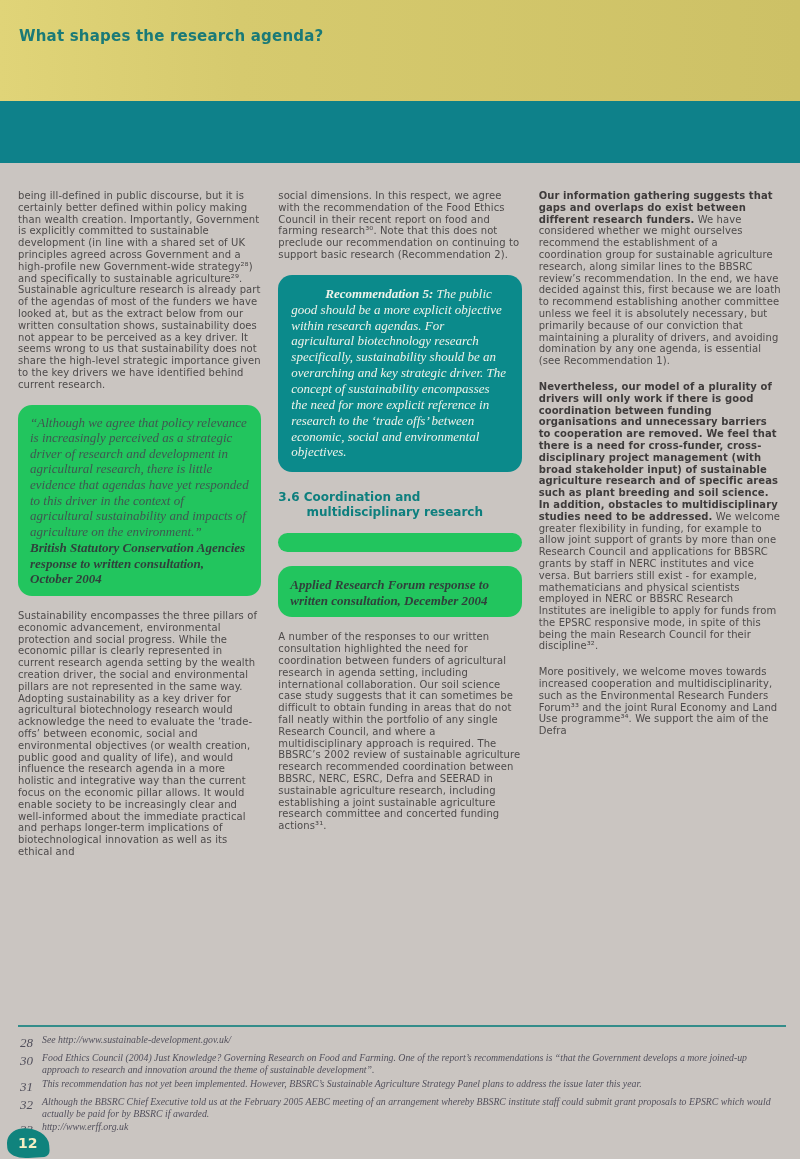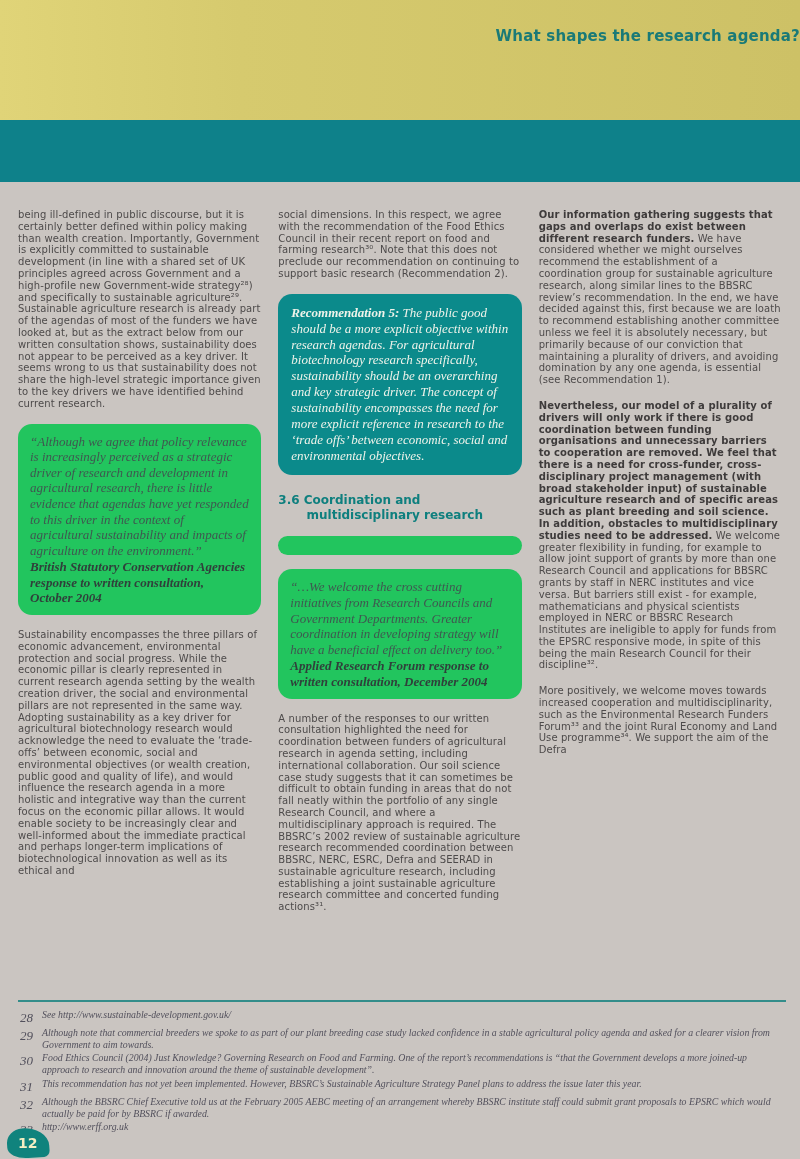--- a/index.html
+++ b/index.html
@@ -2,22 +2,22 @@
 <html><head>
 <meta charset="utf-8">
 <style>
   html,body{margin:0;padding:0;background:#b5b0ac;}
   .page{
     position:relative;width:800px;height:1159px;margin:0 auto;
     background:#cac5c1;overflow:hidden;
     font-family:"DejaVu Sans","Liberation Sans",sans-serif;
   }
   .band-yellow{
-    height:120px;background:linear-gradient(90deg,#e0d478 0%,#d6ca6e 30%,#cdc166 100%);
-    box-sizing:border-box;padding:27px 0 0 19px;text-align:right;
+    height:101px;background:linear-gradient(90deg,#e0d478 0%,#d6ca6e 30%,#cdc166 100%);
+    box-sizing:border-box;padding:27px 0 0 19px;
   }
   .page-title{font-size:15px;font-weight:bold;color:#1a7a77;letter-spacing:.2px;}
   .page-subtitle{font-size:12.5px;color:#5f8a7e;margin-top:2px;}
   .band-teal{height:62px;background:#0e818a;}
   .content{
     display:flex;gap:17px;box-sizing:border-box;
     padding:27px 18px 0 18px;color:#4d4a4a;
   }
   .col{flex:1 1 0;min-width:0;}
   .body-para{
@@ -29,21 +29,21 @@
     background:#22c55e;border-radius:14px;padding:10px 12px 9px 12px;
     font-family:"Liberation Serif","DejaVu Serif",serif;font-style:italic;
     color:#3f5850;font-size:13px;line-height:1.2;margin:0 0 14px 0;
   }
   .quote-attr{font-weight:bold;color:#30403b;display:block;margin-top:1px;}
   .rec-box{
     background:#0b8a8b;border-radius:14px;padding:11px 13px 12px 13px;
     font-family:"Liberation Serif","DejaVu Serif",serif;font-style:italic;
     color:#eff3ea;font-size:13px;line-height:1.22;margin:0 0 18px 0;
   }
-  .rec-label{font-weight:bold;}
+  .rec-label{font-weight:bold;margin-left:34px;}
   .section-heading{
     color:#0e7f7e;font-weight:bold;font-size:12px;line-height:1.25;
     margin:0 0 13px 0;padding-left:2.35em;text-indent:-2.35em;
   }
   .footer{position:absolute;left:18px;right:14px;bottom:20px;}
   .footnote-separator{border:none;border-top:2px solid #338d8a;margin:0 0 7px 0;}
   .footnotes{
     font-family:"Liberation Serif","DejaVu Serif",serif;font-style:italic;
     font-size:9.8px;line-height:1.24;color:#52505c;
   }
@@ -88,44 +88,39 @@
 
     <div class="col">
       <p class="body-para">social dimensions. In this respect, we agree with the recommendation of the Food Ethics Council in their recent report on food and farming research³⁰. Note that this does not preclude our recommendation on continuing to support basic research (Recommendation 2).</p>
       <div class="rec-box">
         <span class="rec-label">Recommendation 5:</span><span> The public good should be a more explicit objective within research agendas. For agricultural biotechnology research specifically, sustainability should be an overarching and key strategic driver. The concept of sustainability encompasses the need for more explicit reference in research to the ‘trade offs’ between economic, social and environmental objectives.</span>
       </div>
       <h3 class="section-heading">3.6 Coordination and multidisciplinary research</h3>
       <div class="quote-box">
       </div>
       <div class="quote-box">
-        <span>“…We welcome the cross cutting initiatives from Research Councils and Government Departments. Greater coordination in developing strategy will have a beneficial effect on delivery too.”</span>
         <span class="quote-attr">Applied Research Forum response to written consultation, December 2004</span>
       </div>
       <p class="body-para">A number of the responses to our written consultation highlighted the need for coordination between funders of agricultural research in agenda setting, including international collaboration. Our soil science case study suggests that it can sometimes be difficult to obtain funding in areas that do not fall neatly within the portfolio of any single Research Council, and where a multidisciplinary approach is required. The BBSRC’s 2002 review of sustainable agriculture research recommended coordination between BBSRC, NERC, ESRC, Defra and SEERAD in sustainable agriculture research, including establishing a joint sustainable agriculture research committee and concerted funding actions³¹.</p>
     </div>
 
     <div class="col">
       <p class="body-para"><span class="lead-bold">Our information gathering suggests that gaps and overlaps do exist between different research funders.</span><span> We have considered whether we might ourselves recommend the establishment of a coordination group for sustainable agriculture research, along similar lines to the BBSRC review’s recommendation. In the end, we have decided against this, first because we are loath to recommend establishing another committee unless we feel it is absolutely necessary, but primarily because of our conviction that maintaining a plurality of drivers, and avoiding domination by any one agenda, is essential (see Recommendation 1).</span></p>
       <p class="body-para"><span class="lead-bold">Nevertheless, our model of a plurality of drivers will only work if there is good coordination between funding organisations and unnecessary barriers to cooperation are removed. We feel that there is a need for cross-funder, cross-disciplinary project management (with broad stakeholder input) of sustainable agriculture research and of specific areas such as plant breeding and soil science. In addition, obstacles to multidisciplinary studies need to be addressed.</span><span> We welcome greater flexibility in funding, for example to allow joint support of grants by more than one Research Council and applications for BBSRC grants by staff in NERC institutes and vice versa. But barriers still exist - for example, mathematicians and physical scientists employed in NERC or BBSRC Research Institutes are ineligible to apply for funds from the EPSRC responsive mode, in spite of this being the main Research Council for their discipline³².</span></p>
       <p class="body-para">More positively, we welcome moves towards increased cooperation and multidisciplinarity, such as the Environmental Research Funders Forum³³ and the joint Rural Economy and Land Use programme³⁴. We support the aim of the Defra</p>
     </div>
 
   </div>
 
   <div class="footer">
     <hr class="footnote-separator">
     <div class="footnotes">
       <div class="fn-row">
         <span class="fn-num">28</span>
         <span class="fn-text">See http://www.sustainable-development.gov.uk/</span>
-      </div>
-      <div class="fn-row">
-        <span class="fn-num">29</span>
-        <span class="fn-text">Although note that commercial breeders we spoke to as part of our plant breeding case study lacked confidence in a stable agricultural policy agenda and asked for a clearer vision from Government to aim towards.</span>
       </div>
       <div class="fn-row">
         <span class="fn-num">30</span>
         <span class="fn-text">Food Ethics Council (2004) Just Knowledge? Governing Research on Food and Farming. One of the report’s recommendations is “that the Government develops a more joined-up approach to research and innovation around the theme of sustainable development”.</span>
       </div>
       <div class="fn-row">
         <span class="fn-num">31</span>
         <span class="fn-text">This recommendation has not yet been implemented. However, BBSRC’s Sustainable Agriculture Strategy Panel plans to address the issue later this year.</span>
       </div>
       <div class="fn-row">

